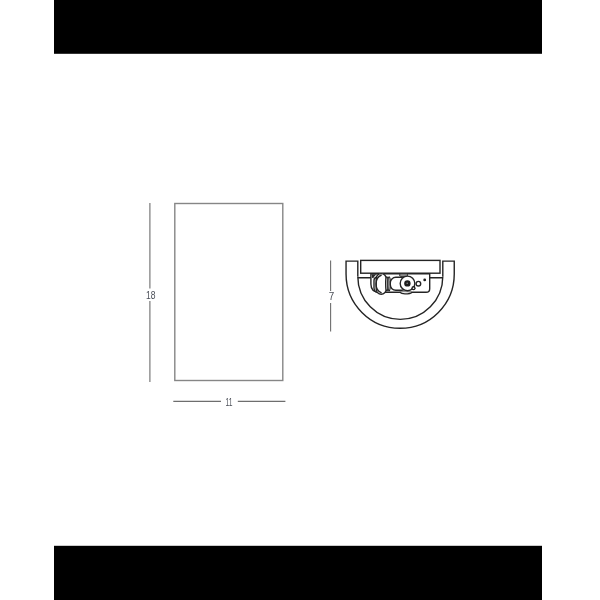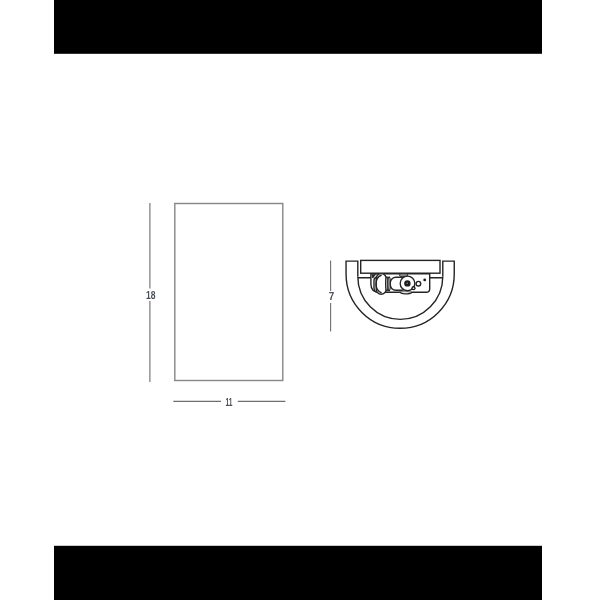--- a/index.html
+++ b/index.html
@@ -1,16 +1,16 @@
 <!DOCTYPE html>
 <html><head>
 <meta charset="utf-8">
 <style>
   html,body{margin:0;padding:0;background:#ffffff;}
-  #canvas{position:relative;width:542px;height:600px;background:#ffffff;overflow:hidden;font-weight:bold;}
+  #canvas{position:relative;width:542px;height:600px;background:#ffffff;overflow:hidden;}
 </style>
 </head>
 <body>
 <div id="canvas">
 <svg width="600" height="600" viewBox="0 0 600 600" xmlns="http://www.w3.org/2000/svg">
 
   <rect x="54" y="0" width="491.5" height="53.8" fill="#000000"></rect>
   <rect x="54" y="545.8" width="491.5" height="54.2" fill="#000000"></rect>
 
   <rect x="174.8" y="203.5" width="108" height="177" fill="none" stroke="#868686" stroke-width="1.4"></rect>

